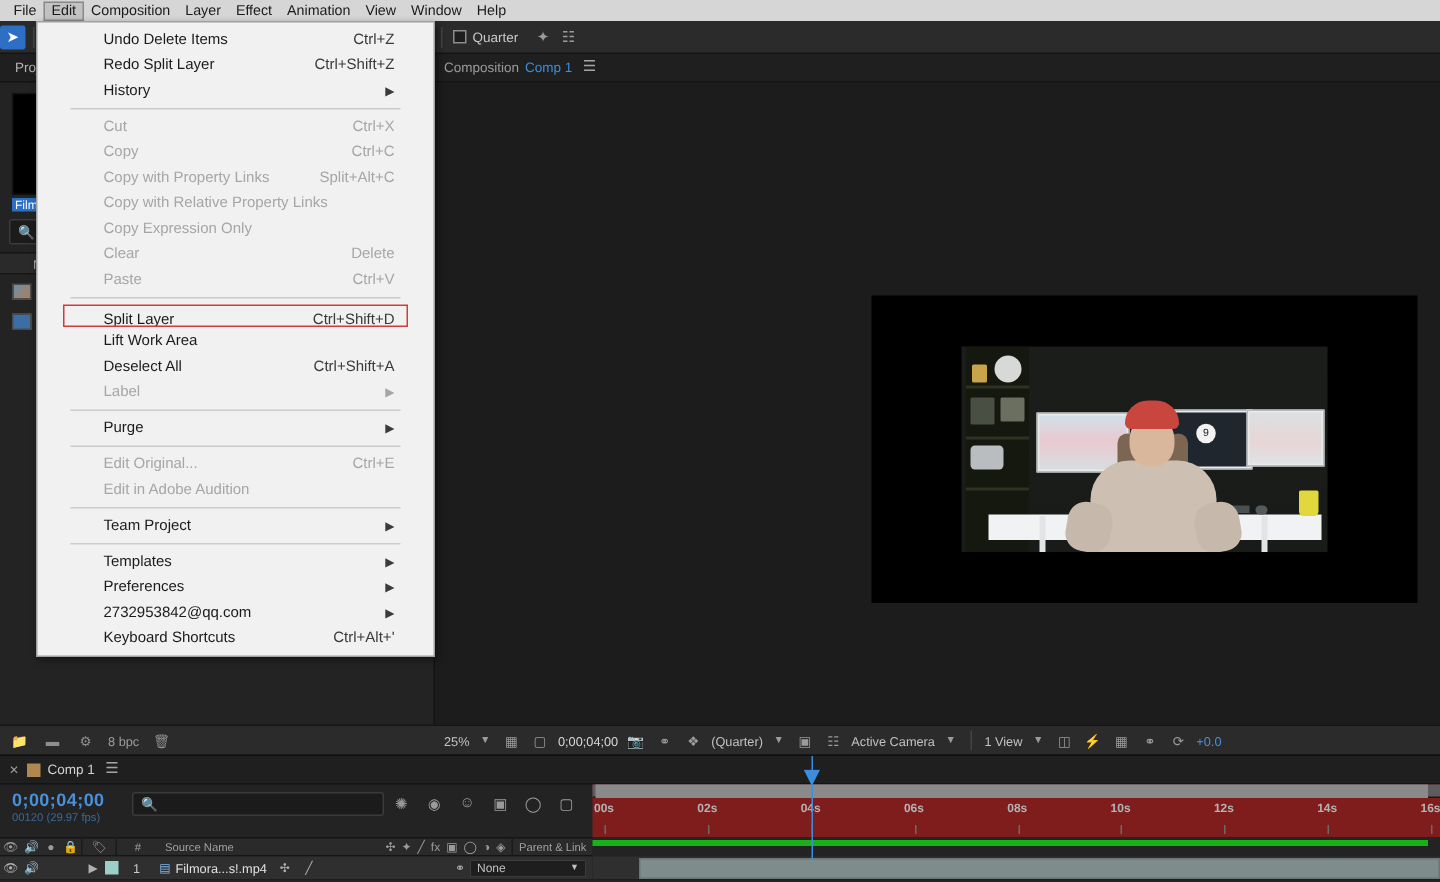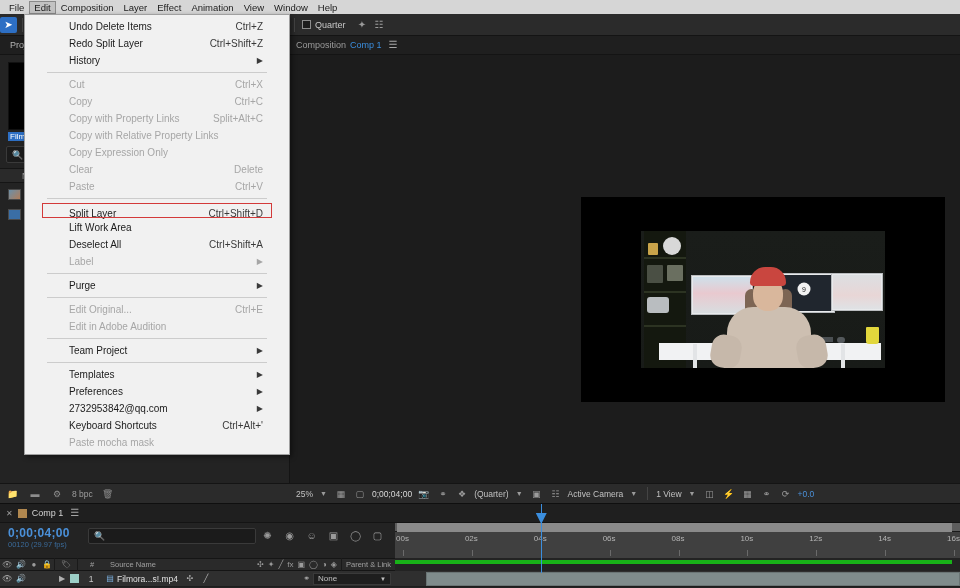--- a/index.html
+++ b/index.html
@@ -182,21 +182,22 @@
     position: absolute; left: 88px; top: 5px; width: 168px; height: 16px;
     background: #1b1b1b; border: 1px solid #3a3a3a; border-radius: 2px;
     display: flex; align-items: center; padding-left: 5px;
   }
   .tl-tools { position: absolute; left: 260px; top: 5px; display: flex; gap: 7px; }
   .tl-tool { width: 15px; height: 15px; color: #9a9a9a; font-size: 10px;
      display:flex; align-items:center; justify-content:center; }
 
   .ruler {
     position: absolute; left: 395px; top: 19px; width: 565px; height: 35px;
-    background: #404040;
+    background: #7f1d1d;
+    font-weight: bold;
   }
   .ruler-track { position:absolute; left:0; top:0; width:100%; height:9px;
      background:#5d5d5d; border-bottom:1px solid #1a1a1a; }
   .ruler-wa { position:absolute; top:0; height:9px; background:#8a8a8a; }
   .tick-lbl { position: absolute; top: 11px; font-size: 8px; color: #b4b4b4; }
   .tick-mark { position: absolute; top: 27px; width: 1px; height: 6px; background: #6a6a6a; }
   .playhead-line { position: absolute; top: 0; width: 1px; height: 69px;
      background: #3b8ede; z-index: 20; }
   .playhead-head { position:absolute; top:9px; width:11px; height:11px;
      background:#3b8ede; clip-path: polygon(0 0,100% 0,50% 100%); z-index:21; }
@@ -583,18 +584,15 @@
         <span class="arr">▶</span>
       </div>
       <div class="mi">
         <span>2732953842@qq.com</span>
         <span class="arr">▶</span>
       </div>
       <div class="mi">
         <span>Keyboard Shortcuts</span>
         <span class="acc">Ctrl+Alt+'</span>
       </div>
-      <div class="mi disabled">
-        <span>Paste mocha mask</span>
-      </div>
     </div>
 
 </div>
 
 </body></html>

